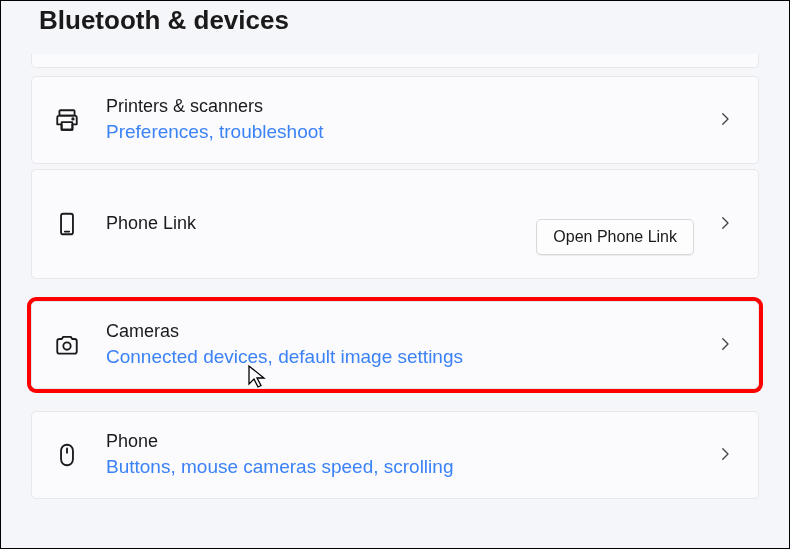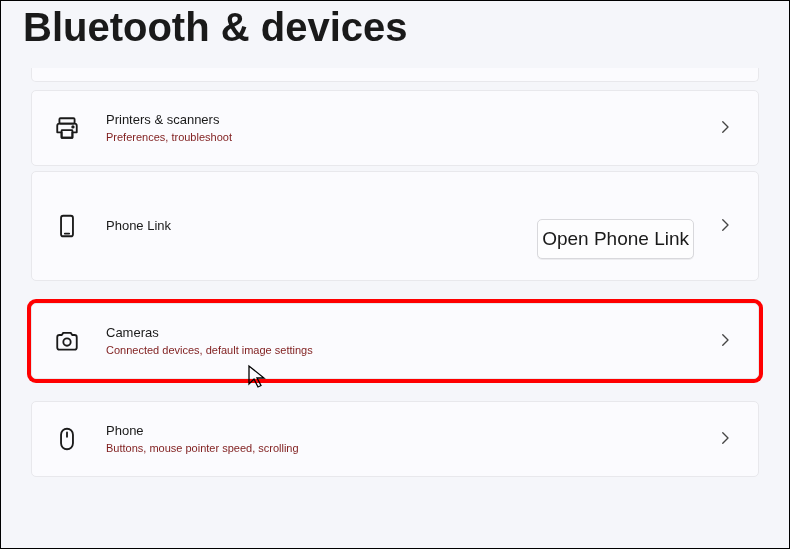--- a/index.html
+++ b/index.html
@@ -6,24 +6,24 @@
     body {
       font-family: "Segoe UI", -apple-system, BlinkMacSystemFont, sans-serif;
       background: #f5f6fa;
       width: 790px;
       height: 549px;
       overflow: hidden;
       border: 1px solid #000;
       position: relative;
     }
     .page-title {
-      font-size: 40px;
+      font-size: 26px;
       font-weight: 600;
       color: #1a1a1a;
-      padding: 4px 0 18px 22px;
+      padding: 4px 0 18px 38px;
     }
     .container {
       padding: 0 30px;
     }
     .divider-row {
       height: 14px;
       background: #fbfbfe;
       border: 1px solid #e8e8ec;
       border-radius: 0 0 5px 5px;
       margin-bottom: 8px;
@@ -64,50 +64,50 @@
       height: 26px;
     }
     .row-body {
       flex: 1;
       margin-left: 26px;
       display: flex;
       flex-direction: column;
       justify-content: center;
     }
     .row-title {
-      font-size: 13px;
+      font-size: 18px;
       font-weight: 400;
       color: #1a1a1a;
       line-height: 1.3;
     }
     .row-subtitle {
-      font-size: 11px;
-      color: #7f1d1d;
+      font-size: 19px;
+      color: #3b82f6;
       line-height: 1.35;
       margin-top: 1px;
       max-width: 380px;
     }
     .row-actions {
       display: flex;
       align-items: center;
       gap: 22px;
     }
     .chevron {
       width: 20px;
       height: 20px;
       color: #444;
       flex-shrink: 0;
     }
     .chevron svg { width: 18px; height: 18px; }
     .action-button {
       background: #fdfdfe;
       border: 1px solid #d8d8dc;
       border-radius: 5px;
-      padding: 8px 4px;
-      font-size: 19px;
+      padding: 8px 16px;
+      font-size: 16px;
       color: #1a1a1a;
       cursor: pointer;
       font-family: inherit;
       box-shadow: 0 1px 0 rgba(0,0,0,0.06);
       margin-top: 25px;
     }
     .cursor {
       position: absolute;
       left: 246px;
       top: 363px;
@@ -190,21 +190,21 @@
 
   <div class="setting-row">
     <span class="row-icon">
       <svg viewBox="0 0 24 24" fill="none" stroke="currentColor" stroke-width="1.7" stroke-linecap="round" stroke-linejoin="round">
         <rect x="6.5" y="2.5" width="11" height="19" rx="5.5"></rect>
         <line x1="12" y1="6" x2="12" y2="10"></line>
       </svg>
     </span>
     <div class="row-body">
       <div class="row-title">Phone</div>
-      <div class="row-subtitle">Buttons, mouse pointer speed, scrolling</div>
+      <div class="row-subtitle">Buttons, mouse cameras speed, scrolling</div>
     </div>
     <div class="row-actions">
       <span class="chevron">
         <svg viewBox="0 0 24 24" fill="none" stroke="currentColor" stroke-width="1.8" stroke-linecap="round" stroke-linejoin="round">
             <polyline points="9 5 16 12 9 19"></polyline>
           </svg>
       </span>
     </div>
   </div>
 

